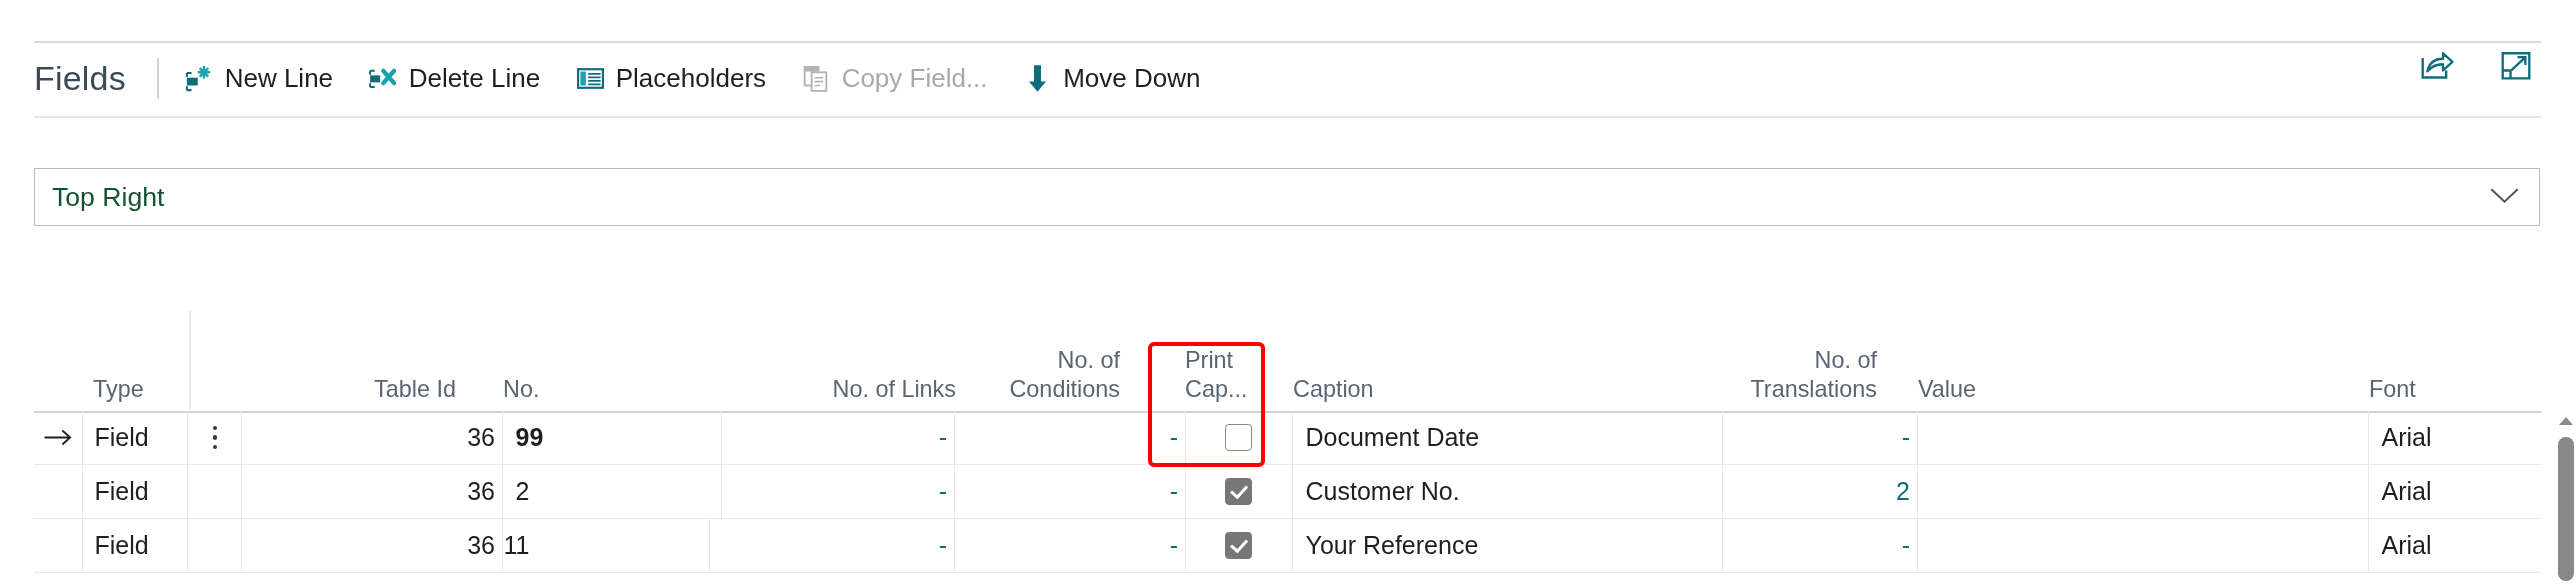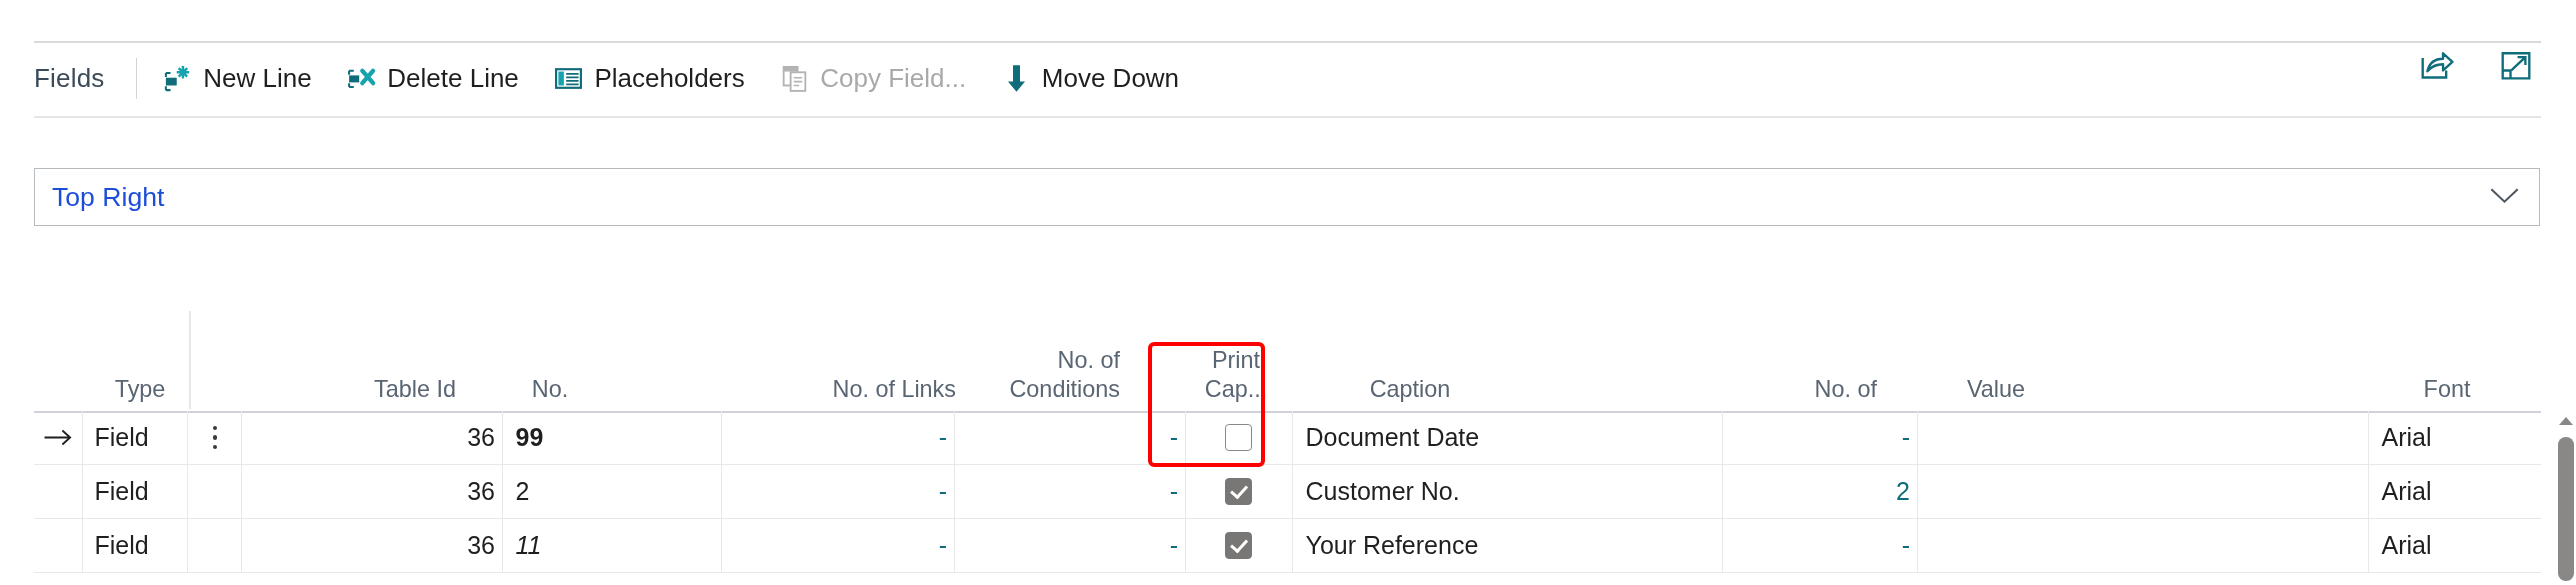--- a/index.html
+++ b/index.html
@@ -16,21 +16,21 @@
   .rule-top{position:absolute;left:34px;top:41px;width:2507px;height:1.6px;background:#d7dadd;}
   .rule-bottom{position:absolute;left:34px;top:116px;width:2507px;height:1.6px;background:#e3e5e8;}
 
   
   .toolbar{
     position:absolute;left:0;top:42px;width:2576px;height:73px;
     display:flex;align-items:center;
   }
   .tb-title{
     margin-left:34px;
-    font-size:26px;color:#3b4a59;font-weight:400;letter-spacing:0.2px;
+    font-size:34px;color:#3b4a59;font-weight:400;letter-spacing:0.2px;
     white-space:nowrap;
   }
   .tb-sep{width:1.6px;height:41px;background:#d0d4d8;margin-left:31px;margin-right:7.8px;}
   .tb-btn{
     display:flex;align-items:center;gap:10.2px;
     padding:4.7px 15.6px;margin:0 1.6px;
     font-size:26px;color:#201f1e;white-space:nowrap;cursor:pointer;
     border-radius:2.3px;
   }
   .tb-btn.disabled{color:#a9a9a9;cursor:default;}
@@ -38,33 +38,32 @@
   .tb-ico svg{display:block;}
   .tb-right{position:absolute;right:42px;top:47px;display:flex;align-items:center;gap:44px;}
   .tb-right .tb-ico{width:36px;height:36px;cursor:pointer;}
 
   
   .dd{
     position:absolute;left:34px;top:168px;width:2506px;height:58px;
     border:1.6px solid #b6bbc0;background:#ffffff;box-sizing:border-box;
     display:flex;align-items:center;
   }
-  .dd-val{margin-left:17px;font-size:26.6px;color:#1d4ed8;}
+  .dd-val{margin-left:17px;font-size:26.6px;color:#14532d;}
   .dd-chev{position:absolute;right:19px;top:50%;transform:translateY(-50%);}
 
   
   .grid{position:absolute;left:34px;top:306px;width:2507px;}
   .ghead{
     position:relative;height:105px;
   }
   .ghead .hcell{
     position:absolute;bottom:7.8px;
     font-size:23.4px;color:#5a6573;line-height:1.22;
     box-sizing:border-box;
-    text-align:center;
   }
   .hcell.r{text-align:right;}
   .hsep{position:absolute;top:4.7px;width:1.6px;height:98px;background:#e6e8ea;}
   .hrule{position:absolute;left:0;top:105px;width:2507px;height:1.6px;background:#cfd3d8;}
 
   .grow{position:relative;height:53px;border-bottom:1.6px solid #e6e8ea;}
   .grow .cell{
     position:absolute;top:0;height:53px;
     display:flex;align-items:center;
     font-size:25px;color:#201f1e;
@@ -220,20 +219,21 @@
 
       <div class="hcell" style="left:1151px;width:102px;">
         <div>Print</div>
         <div>Cap...</div>
       </div>
 
       <div class="hcell" style="left:1259px;width:234px;">Caption</div>
 
       <div class="hcell r" style="left:1562px;width:281px;">
         <div>No. of</div>
+        <div>Translations</div>
       </div>
 
       <div class="hcell" style="left:1884px;width:156px;">Value</div>
 
       <div class="hcell" style="left:2335px;width:156px;">Font</div>
 
       <div class="hrule"></div>
     </div>
 
     <div class="grow">
@@ -290,21 +290,21 @@
       </div>
       <div class="cell l" style="left:1884px;width:451px;"></div>
       <div class="cell l nb" style="left:2335px;width:209px;">Arial</div>
     </div>
 
     <div class="grow">
       <div class="arrow-cell"></div>
       <div class="cell l" style="left:48px;width:106px;">Field</div>
       <div class="cell c" style="left:155px;width:53px;"></div>
       <div class="cell r" style="left:208px;width:261px;">36</div>
-      <div class="cell l" style="left:469px;width:219px;font-style:italic;">11</div>
+      <div class="cell l" style="left:457px;width:219px;">11</div>
       <div class="cell r" style="left:687px;width:234px;">
         <span class="dash">-</span>
       </div>
       <div class="cell r" style="left:922px;width:230px;">
         <span class="dash">-</span>
       </div>
       <div class="cell c" style="left:1151px;width:108px;">
         <span class="cb on"></span>
       </div>
       <div class="cell l" style="left:1259px;width:430px;">Your Reference</div>

